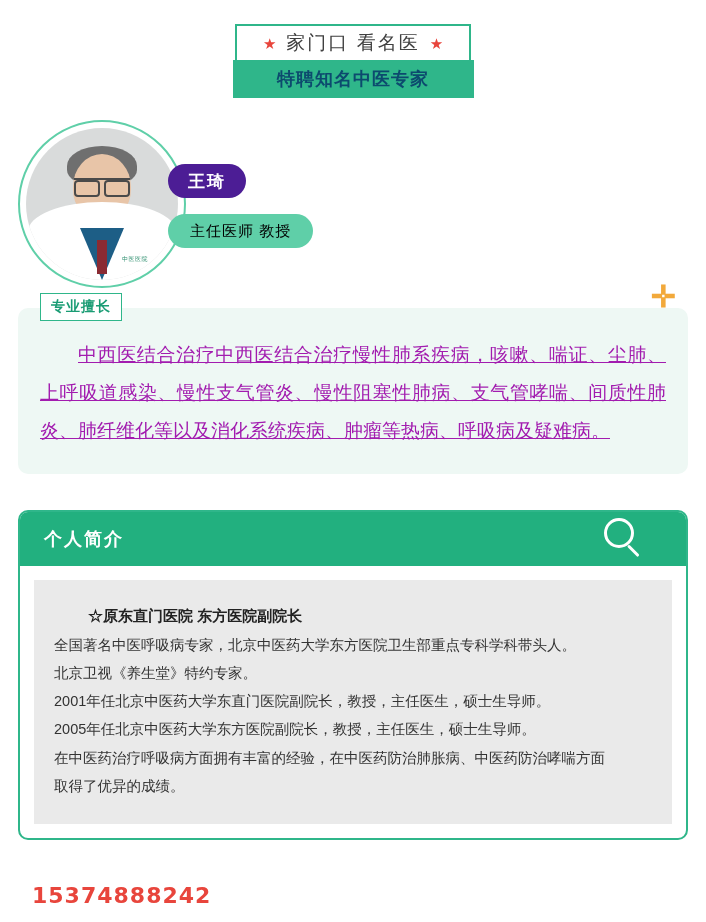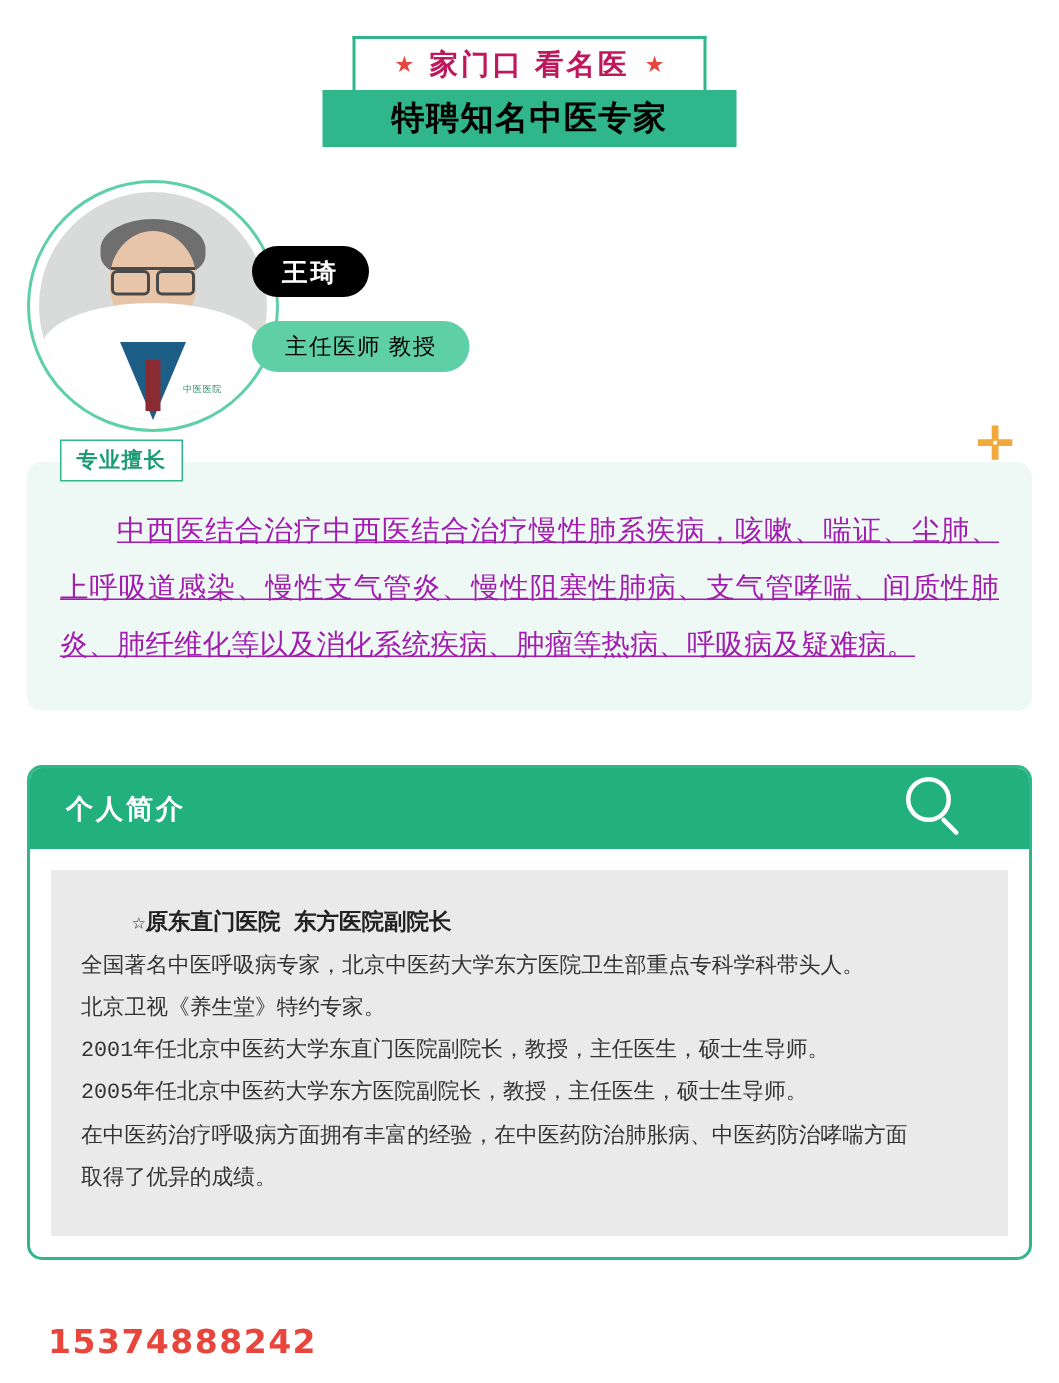--- a/index.html
+++ b/index.html
@@ -30,38 +30,38 @@
     border: 2px solid #2fb68a;
     border-bottom: none;
     display: flex;
     align-items: center;
     justify-content: center;
     gap: 10px;
     background: #fff;
   }
   .header-title-text {
     font-size: 19px;
-    font-weight: bold;
-    color: #be185d;
+    font-weight: normal;
+    color: #404040;
     letter-spacing: 2px;
   }
   .star {
     color: #e8453c;
     font-size: 15px;
     line-height: 1;
   }
   .header-sub {
-    width: 276px;
+    width: 241px;
     height: 38px;
     background: #2fb68a;
     display: flex;
     align-items: center;
     justify-content: center;
-    color: #000000;
-    font-size: 22px;
+    color: #0c4a6e;
+    font-size: 18px;
     font-weight: bold;
     letter-spacing: 1px;
   }
 
   
   .doctor {
     margin-top: 22px;
     position: relative;
     height: 168px;
   }
@@ -161,21 +161,21 @@
     bottom: 16px;
     font-size: 6px;
     color: #2f8f6f;
     letter-spacing: 0.5px;
   }
 
   .name-pill {
     position: absolute;
     left: 168px;
     top: 44px;
-    background: #000000;
+    background: #4c1d95;
     color: #fff;
     border-radius: 18px;
     height: 34px;
     min-width: 78px;
     padding: 0 20px;
     display: flex;
     align-items: center;
     justify-content: center;
     font-size: 17px;
     font-weight: bold;
@@ -238,21 +238,20 @@
     text-decoration: underline;
   }
 
   
   .profile-card {
     margin: 36px 18px 0 18px;
     border: 2px solid #2fb68a;
     border-radius: 10px;
     overflow: hidden;
     background: #fff;
-    font-family: Liberation Mono, monospace;
   }
   .profile-head {
     background: #22b07f;
     height: 54px;
     display: flex;
     align-items: center;
     padding: 0 24px;
     position: relative;
   }
   .profile-head-title {

